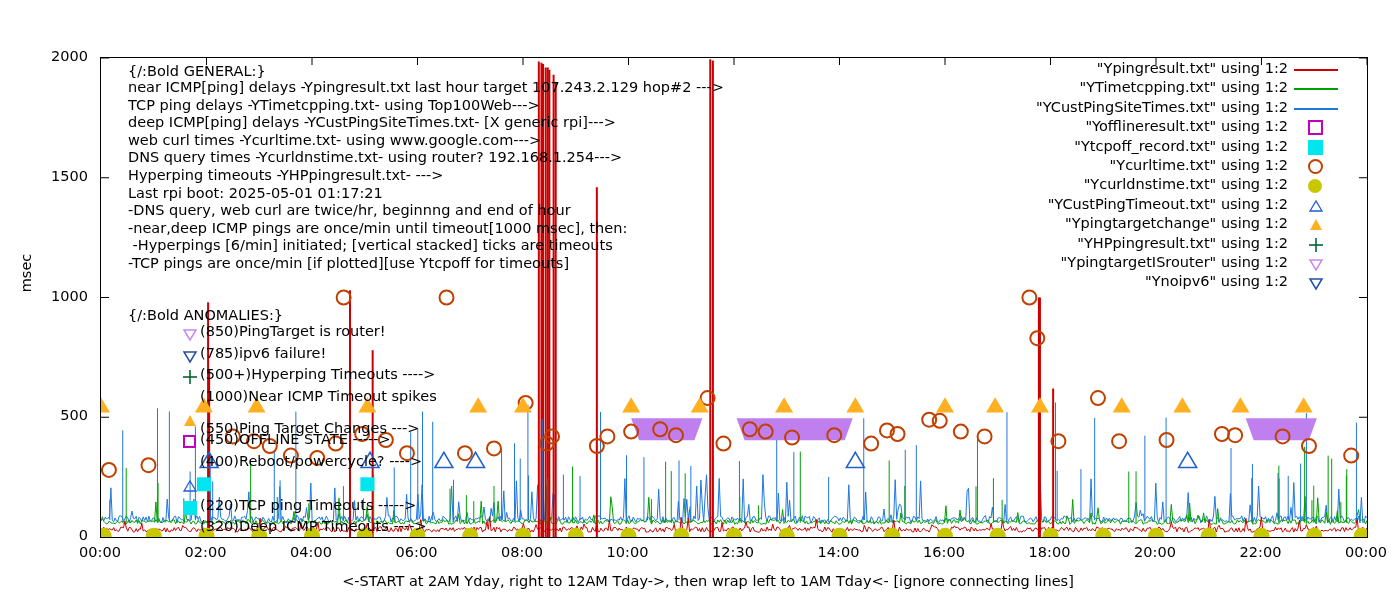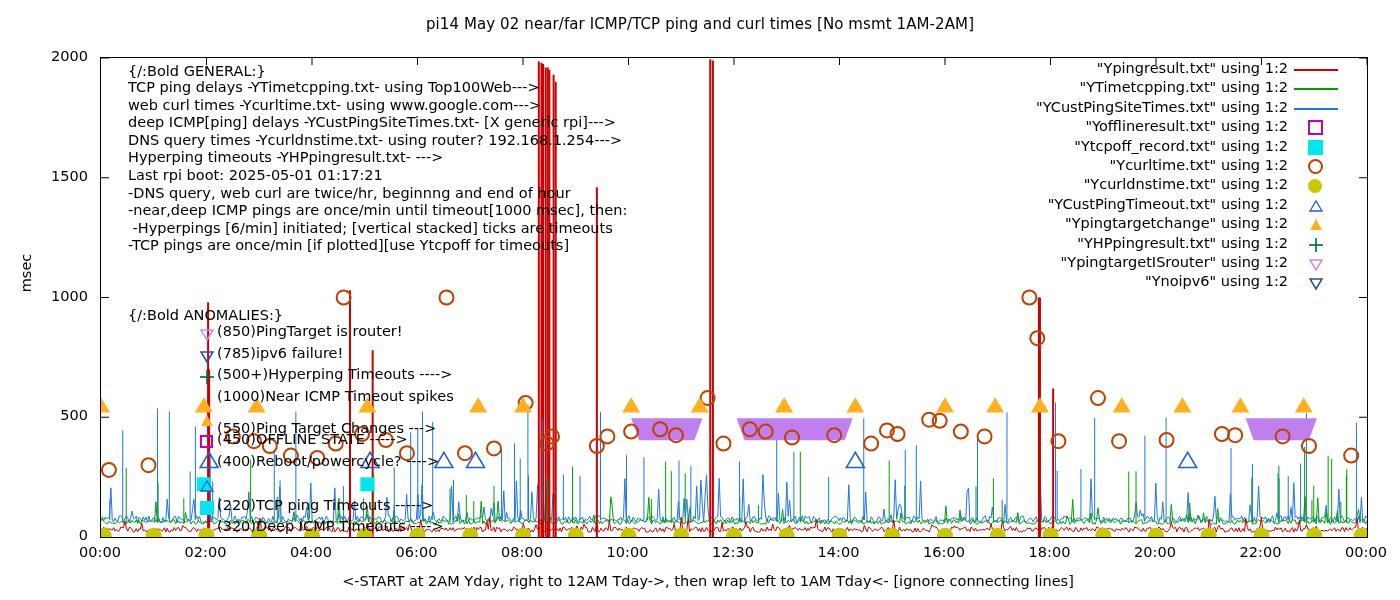--- a/index.html
+++ b/index.html
@@ -28,21 +28,20 @@
   .sq-fill{background:#00e5ee;width:15px;height:15px;}
   .ci-open{border:2px solid #c04000;border-radius:50%;width:11px;height:11px;}
   .ci-fill{background:#c8c800;border-radius:50%;width:14px;height:14px;}
   .anom-sym{position:absolute;width:16px;height:16px;}
 </style>
 </head>
 <body>
 
 <div id="root">
 
-  <div class="abs" id="chart-title">pi14 May 02  near/far ICMP/TCP ping and curl times [No msmt 1AM-2AM]</div>
 
   <div class="abs" id="ylabel">msec</div>
 
   <div id="y-ticks">
       <div class="abs ytick-label" style="left: 12px; top: 527px;">0</div>
       <div class="abs ytick-label" style="left: 12px; top: 407.25px;">500</div>
       <div class="abs ytick-label" style="left: 12px; top: 287.5px;">1000</div>
       <div class="abs ytick-label" style="left: 12px; top: 167.75px;">1500</div>
       <div class="abs ytick-label" style="left: 12px; top: 48px;">2000</div>
     </div>
@@ -311,38 +310,39 @@
         <polygon points="1130.4,354.47499999999997 1148.4,354.47499999999997 1139.4,339.17499999999995" fill="#ffb020" stroke="#ffb020" stroke-width="0"></polygon>
         <polygon points="1193.7,354.47499999999997 1211.7,354.47499999999997 1202.7,339.17499999999995" fill="#ffb020" stroke="#ffb020" stroke-width="0"></polygon>
         <rect x="95.8625" y="419.31" width="14" height="14" fill="#00e5ee"></rect>
         <rect x="259.3875" y="419.31" width="14" height="14" fill="#00e5ee"></rect>
       </svg>
   </div>
 
   <div class="abs" id="general-block" style="left:128px;top:63px;">
     <div class="bold-tag">{/:Bold GENERAL:}</div>
     <div id="general-lines">
+        <div class="note-line">near ICMP[ping] delays -Ypingresult.txt last hour target 107.243.2.129 hop#2 ---&gt;</div>
         <div class="note-line">TCP ping delays -YTimetcpping.txt- using Top100Web---&gt;</div>
+        <div class="note-line">deep ICMP[ping] delays -YCustPingSiteTimes.txt- [X generic rpi]---&gt;</div>
         <div class="note-line">web curl times -Ycurltime.txt- using www.google.com---&gt;</div>
-        <div class="note-line">deep ICMP[ping] delays -YCustPingSiteTimes.txt- [X generic rpi]---&gt;</div>
         <div class="note-line">DNS query times -Ycurldnstime.txt- using router? 192.168.1.254---&gt;</div>
         <div class="note-line">Hyperping timeouts -YHPpingresult.txt- ---&gt;</div>
         <div class="note-line">Last rpi boot: 2025-05-01 01:17:21</div>
       </div>
     <div id="general-indented" style="">
         <div class="note-line">-DNS query, web curl are twice/hr, beginnng and end of hour</div>
         <div class="note-line">-near,deep ICMP pings are once/min until timeout[1000 msec], then:</div>
         <div class="note-line"> -Hyperpings [6/min] initiated; [vertical stacked] ticks are timeouts</div>
         <div class="note-line">-TCP pings are once/min [if plotted][use Ytcpoff for timeouts]</div>
       </div>
   </div>
 
   <div class="abs" id="anomalies-block" style="left:128px;top:307px;">
     <div class="bold-tag">{/:Bold ANOMALIES:}</div>
-    <div id="anomaly-items" style="margin-left:80px;position:relative;padding-left:17px;">
+    <div id="anomaly-items" style="margin-left:80px;position:relative;">
         <div style="position: relative; height: 21.7px;">
           <svg width="16" height="16" class="anom-sym" style="left: -26px; top: 3px;">
             <polygon points="2,4 14,4 8,14" fill="none" stroke="#cc88ee" stroke-width="1.5"></polygon>
           </svg>
           <span class="note-line" style="position: absolute; left: -8px; top: 0px;">(850)PingTarget is router!</span>
         </div>
         <div style="position: relative; height: 21.7px;">
           <svg width="16" height="16" class="anom-sym" style="left: -26px; top: 3px;">
             <polygon points="2,4 14,4 8,14" fill="none" stroke="#2050a0" stroke-width="1.5"></polygon>
           </svg>

